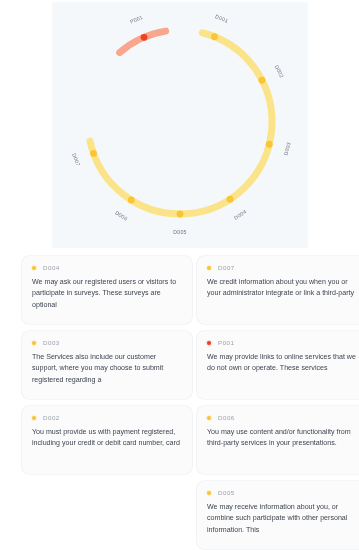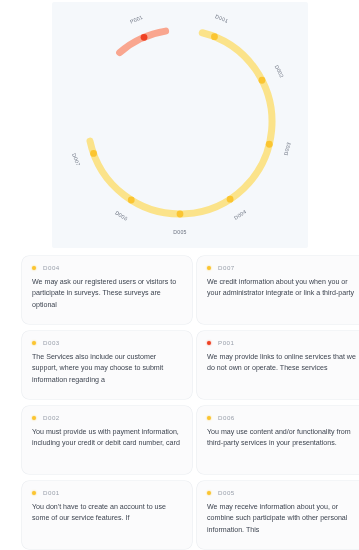--- a/index.html
+++ b/index.html
@@ -129,35 +129,28 @@
           <span class="card-dot dot-yellow"></span>
           <span class="card-code">D004</span>
         </div>
         <div class="card-body">We may ask our registered users or visitors to participate in surveys. These surveys are optional</div>
       </div>
       <div class="info-card">
         <div class="card-head">
           <span class="card-dot dot-yellow"></span>
           <span class="card-code">D003</span>
         </div>
-        <div class="card-body">The Services also include our customer support, where you may choose to submit information regarding a</div>
+        <div class="card-body">The Services also include our customer support, where you may choose to submit registered regarding a</div>
       </div>
       <div class="info-card">
         <div class="card-head">
           <span class="card-dot dot-yellow"></span>
           <span class="card-code">D002</span>
         </div>
-        <div class="card-body">You must provide us with payment information, including your credit or debit card number, card</div>
-      </div>
-      <div class="info-card">
-        <div class="card-head">
-          <span class="card-dot dot-yellow"></span>
-          <span class="card-code">D001</span>
-        </div>
-        <div class="card-body">You don't have to create an account to use some of our service features. If</div>
+        <div class="card-body">You must provide us with payment registered, including your credit or debit card number, card</div>
       </div>
     </div>
   <div class="card-col" id="col-right">
       <div class="info-card">
         <div class="card-head">
           <span class="card-dot dot-yellow"></span>
           <span class="card-code">D007</span>
         </div>
         <div class="card-body">We credit information about you when you or your administrator integrate or link a third-party</div>
       </div>

